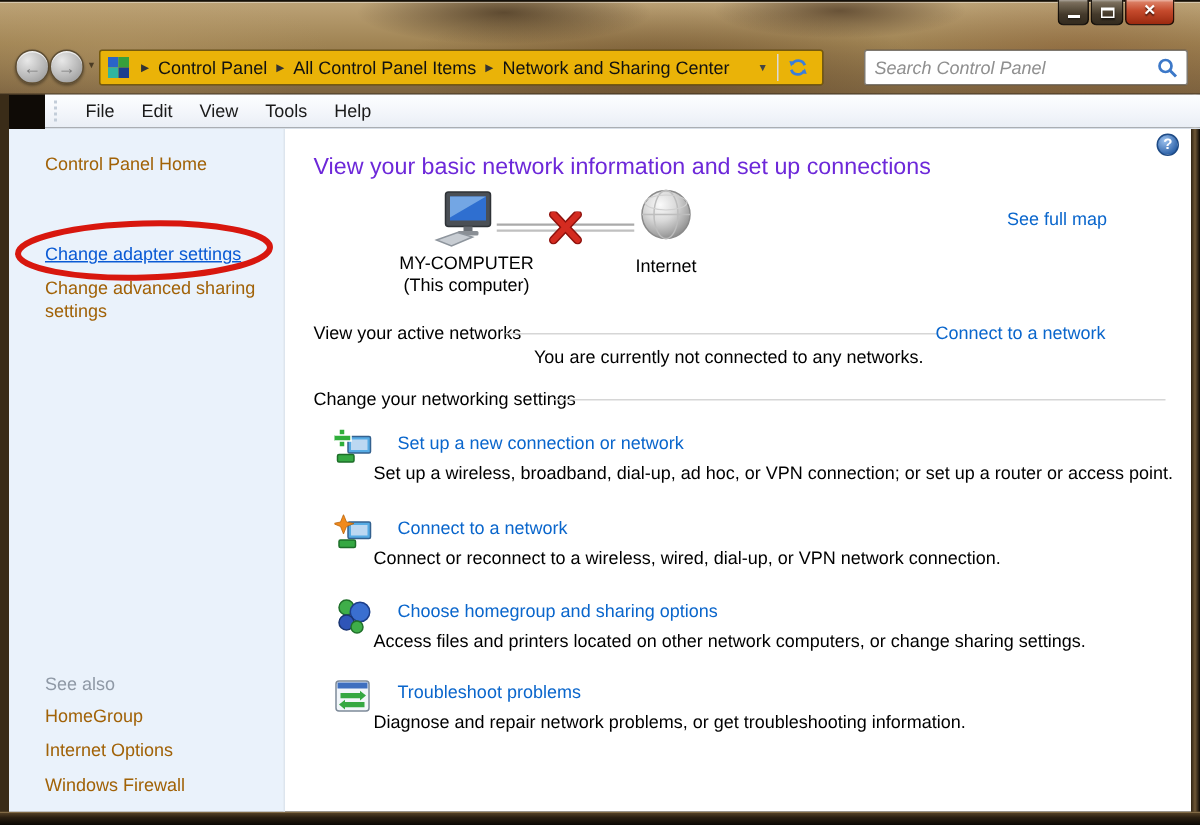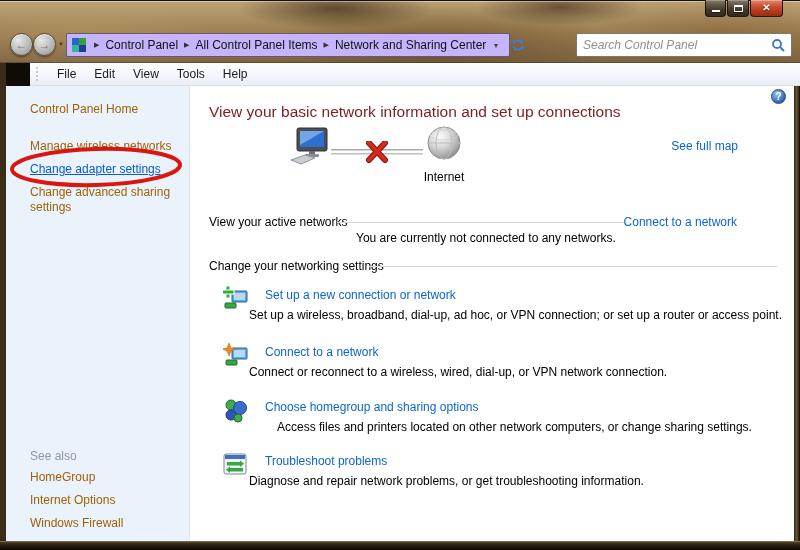--- a/index.html
+++ b/index.html
@@ -55,22 +55,22 @@
     position:absolute; top:5px; width:23px; height:23px; border-radius:50%;
     border:1px solid #5d4d33;
     background:radial-gradient(circle at 35% 30%, #e8e8e8, #b9b9b9 55%, #8f8f8f 100%);
     box-shadow: inset 0 1px 0 rgba(255,255,255,.7), 0 1px 2px rgba(0,0,0,.4);
     display:flex; align-items:center; justify-content:center;
     color:#7c7c7c; font-size:12px; font-weight:bold; cursor:default;
   }
   .nav-back { left:4px; } .nav-fwd { left:27px; }
   .nav-drop { position:absolute; left:52px; top:13px; font-size:6px; color:#4a3b24; cursor:pointer; }
   .addressbar {
-    position:absolute; left:60px; top:5px; width:444px; height:24px;
-    background:#c4b5fd; border:1px solid rgba(40,30,15,.6); border-radius:2px;
+    position:absolute; left:60px; top:5px; width:483px; height:24px;
+    background:#eab308; border:1px solid rgba(40,30,15,.6); border-radius:2px;
     display:flex; align-items:center; padding:0 3px; font-size:12px; color:#111;
   }
   .cp-icon { width:14px; height:14px; display:grid; grid-template-columns:7px 7px; grid-template-rows:7px 7px; margin:0 2px; }
   .cp-icon span:nth-child(1){background:#2a64c8;} .cp-icon span:nth-child(2){background:#37a03c;}
   .cp-icon span:nth-child(3){background:#2fb5a0;} .cp-icon span:nth-child(4){background:#1b3f8f;}
   .crumb-sep { font-size:7px; color:#333; margin:0 6px; }
   .crumb { cursor:pointer; white-space:nowrap; }
   .addr-spacer { flex:1; }
   .addr-caret { font-size:7px; color:#444; padding:0 6px; cursor:pointer; }
   .addr-div { width:1px; height:18px; background:#d9d9d9; }
@@ -108,42 +108,42 @@
   .see-also-label { position:absolute; left:24px; top:363px; font-size:12px; color:#8f99a6;text-align:right; }
   .see-1 { top:384px; } .see-2 { top:407px; } .see-3 { top:430px; }
   
   .content { position:absolute; left:185px; top:0; width:603px; height:455px; }
   .help-icon {
     position:absolute; right:8px; top:3px; width:15px; height:15px; border-radius:50%;
     background:radial-gradient(circle at 35% 30%, #9cc2ef, #2d62a8 75%);
     border:1px solid #1d4a85; color:#fff; font-size:10px; font-weight:bold;
     display:flex; align-items:center; justify-content:center; cursor:pointer;
   }
-  .page-heading { position:absolute; left:18px; top:17px; font-size:15.5px; color:#7f1d1d; }
+  .page-heading { position:absolute; left:18px; top:17px; font-size:15.5px; color:#6d28d9; }
   .map-computer-icon { position:absolute; left:98px; top:40px; cursor:pointer; }
   .map-computer-label { position:absolute; left:65px; top:82px; width:110px; text-align:center; font-size:12px; color:#000; line-height:15px; }
   .map-conn { position:absolute; left:140px; top:55px; }
   .map-globe { position:absolute; left:236px; top:40px; cursor:pointer; }
   .map-internet-label { position:absolute; left:213px; top:84px; width:80px; text-align:center; font-size:12px; color:#000; }
   .link { color:#0a66cc; cursor:pointer; }
   .see-full-map { position:absolute; right:56px; top:53px; font-size:12px; }
   .section-label { position:absolute; font-size:12px; color:#000; }
   .active-label { left:18px; top:129px; }
   .rule { position:absolute; height:1px; background:#d6d6d6; }
   .active-rule { left:146px; top:136px; width:288px; }
   .connect-link-top { position:absolute; right:57px; top:129px; font-size:12px; }
   .active-status { position:absolute; left:165px; top:145px; font-size:12px; color:#000; }
   .settings-label { left:18px; top:173px; }
   .settings-rule { left:178px; top:180px; width:408px; }
   .task-icon { position:absolute; left:32px; width:26px; height:26px; cursor:pointer; }
   .task-title { position:absolute; left:58px; font-size:12px;padding-left:16px; }
   .task-desc { position:absolute; left:58px; font-size:12px; color:#000; }
   .i1-icon { top:200px; } .i1-title { top:202px; } .i1-desc { top:222px; }
   .i2-icon { top:257px; } .i2-title { top:259px; } .i2-desc { top:279px;text-align:center; }
-  .i3-icon { top:312px; } .i3-title { top:314px; } .i3-desc { top:334px;margin-left:28px; }
+  .i3-icon { top:312px; } .i3-title { top:314px; } .i3-desc { top:334px; }
   .i4-icon { top:366px; } .i4-title { top:368px; } .i4-desc { top:388px; }
 </style>
 </head>
 <body>
 
 <div id="window">
 
   <div class="chrome-top"></div>
 
   <div class="win-controls">
@@ -208,21 +208,20 @@
     <span class="menu-item">Edit</span>
     <span class="menu-item">View</span>
     <span class="menu-item">Tools</span>
     <span class="menu-item">Help</span>
   </div>
 
   <div class="client">
 
     <div class="sidebar">
       <div class="side-link side-home">Control Panel Home</div>
-      <div class="side-link task-1">Manage wireless networks</div>
       <div class="side-link task-2">Change adapter settings</div>
       <div class="side-link task-3">Change advanced sharing settings</div>
       <svg class="annotation-ellipse" width="184" height="46" viewBox="0 0 184 46">
         <ellipse cx="92" cy="23" rx="84" ry="18" fill="none" stroke="#d8170e" stroke-width="4" transform="rotate(-1.5 92 23)"></ellipse>
       </svg>
       <div class="see-also-label">See also</div>
       <div class="side-link see-1">HomeGroup</div>
       <div class="side-link see-2">Internet Options</div>
       <div class="side-link see-3">Windows Firewall</div>
     </div>
@@ -232,20 +231,24 @@
       <div class="page-heading">View your basic network information and set up connections</div>
 
       <svg class="map-computer-icon" width="44" height="40" viewBox="0 0 44 40">
         <rect x="8" y="2" width="30" height="23" rx="2" fill="#4a4f55" stroke="#2e3236"></rect>
         <rect x="11" y="5" width="24" height="16" fill="#2f6fd0"></rect>
         <path d="M11 5 L35 5 L11 19 Z" fill="#7fb0e8" opacity="0.85"></path>
         <rect x="20" y="25" width="6" height="3" fill="#6a6f75"></rect>
         <rect x="16" y="28" width="14" height="3" rx="1" fill="#8a8f95"></rect>
         <polygon points="2,34 16,29 26,32 12,38" fill="#c8cdd3" stroke="#8e959d" stroke-width="1"></polygon>
       </svg>
+      <div class="map-computer-label">
+        <div>MY-COMPUTER</div>
+        <div>(This computer)</div>
+      </div>
 
       <svg class="map-conn" width="92" height="22" viewBox="0 0 92 22">
         <rect x="0" y="8" width="92" height="1.5" fill="#aaaaaa"></rect>
         <rect x="0" y="12" width="92" height="1.5" fill="#c0c0c0"></rect>
         <line x1="38" y1="2" x2="54" y2="19" stroke="#8f120d" stroke-width="6" stroke-linecap="round"></line>
         <line x1="54" y1="2" x2="38" y2="19" stroke="#8f120d" stroke-width="6" stroke-linecap="round"></line>
         <line x1="38" y1="2" x2="54" y2="19" stroke="#d42b20" stroke-width="4" stroke-linecap="round"></line>
         <line x1="54" y1="2" x2="38" y2="19" stroke="#d42b20" stroke-width="4" stroke-linecap="round"></line>
       </svg>
 

